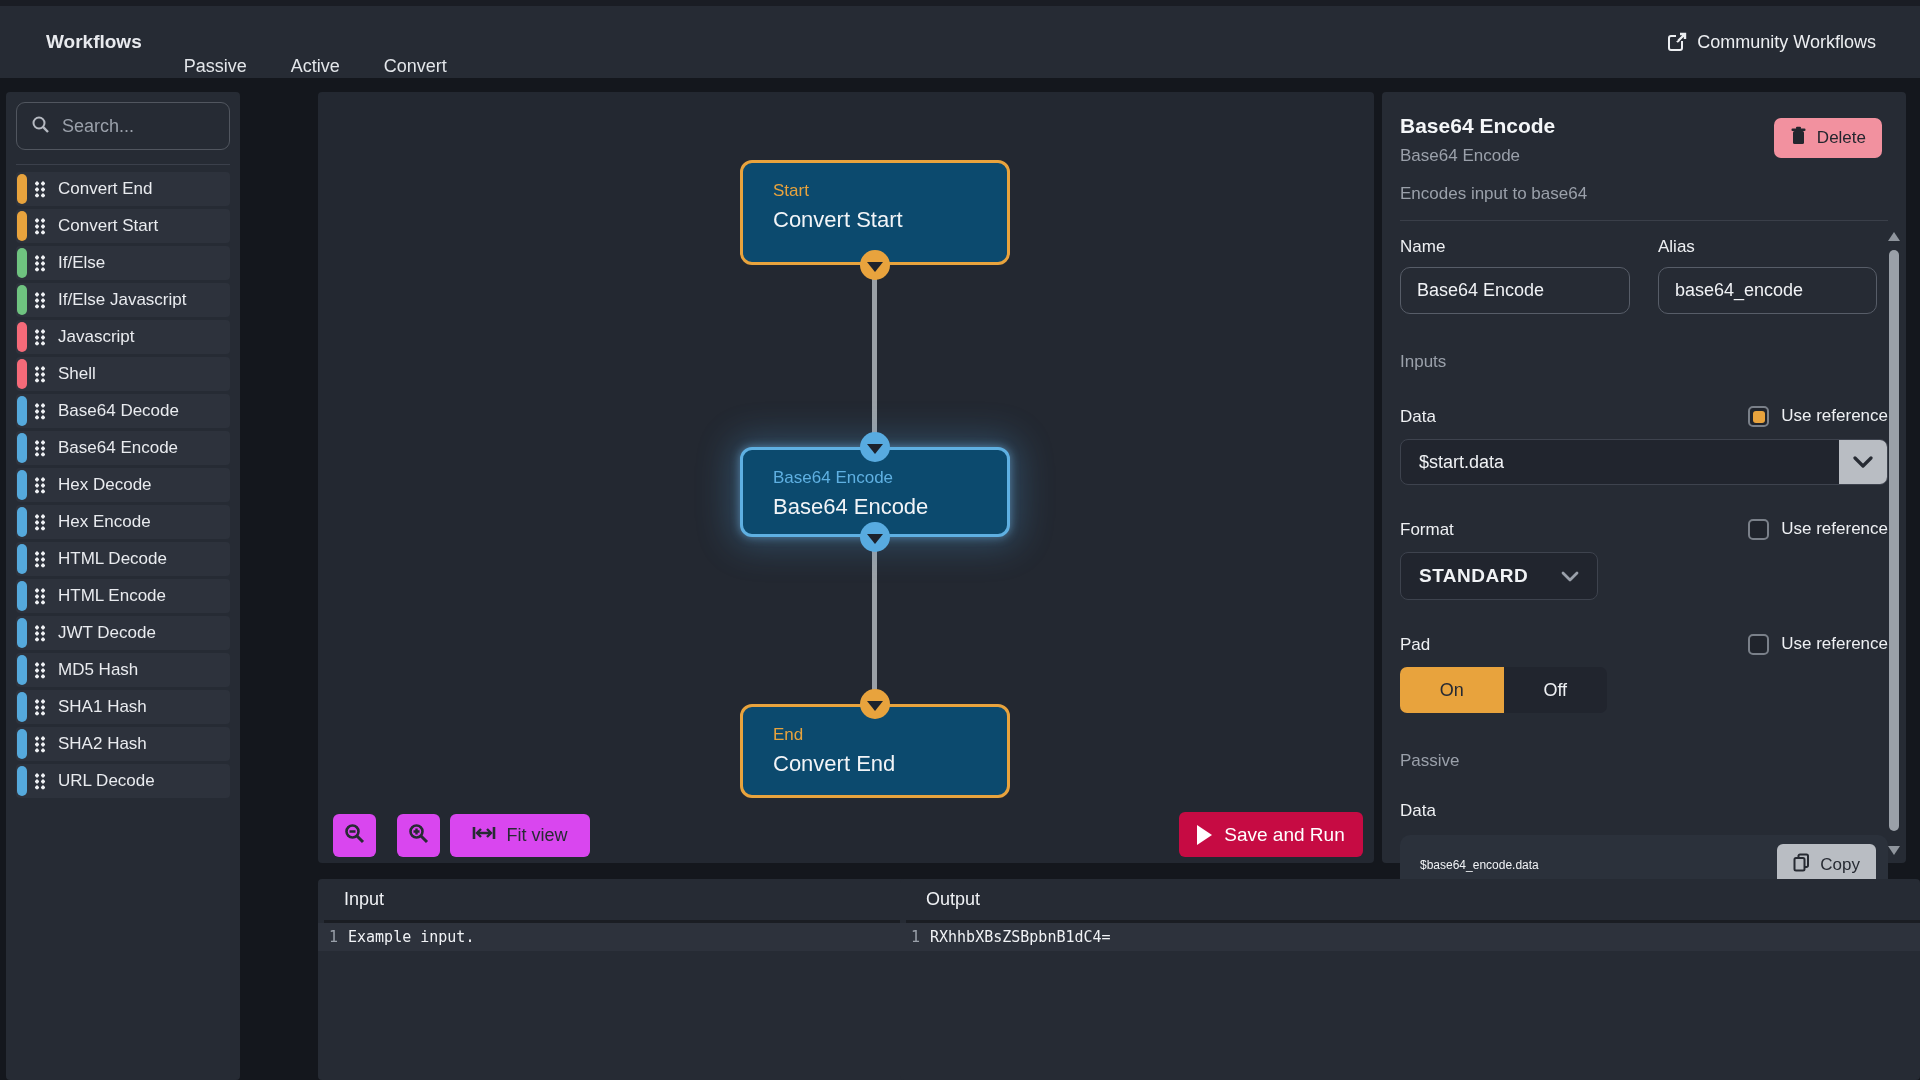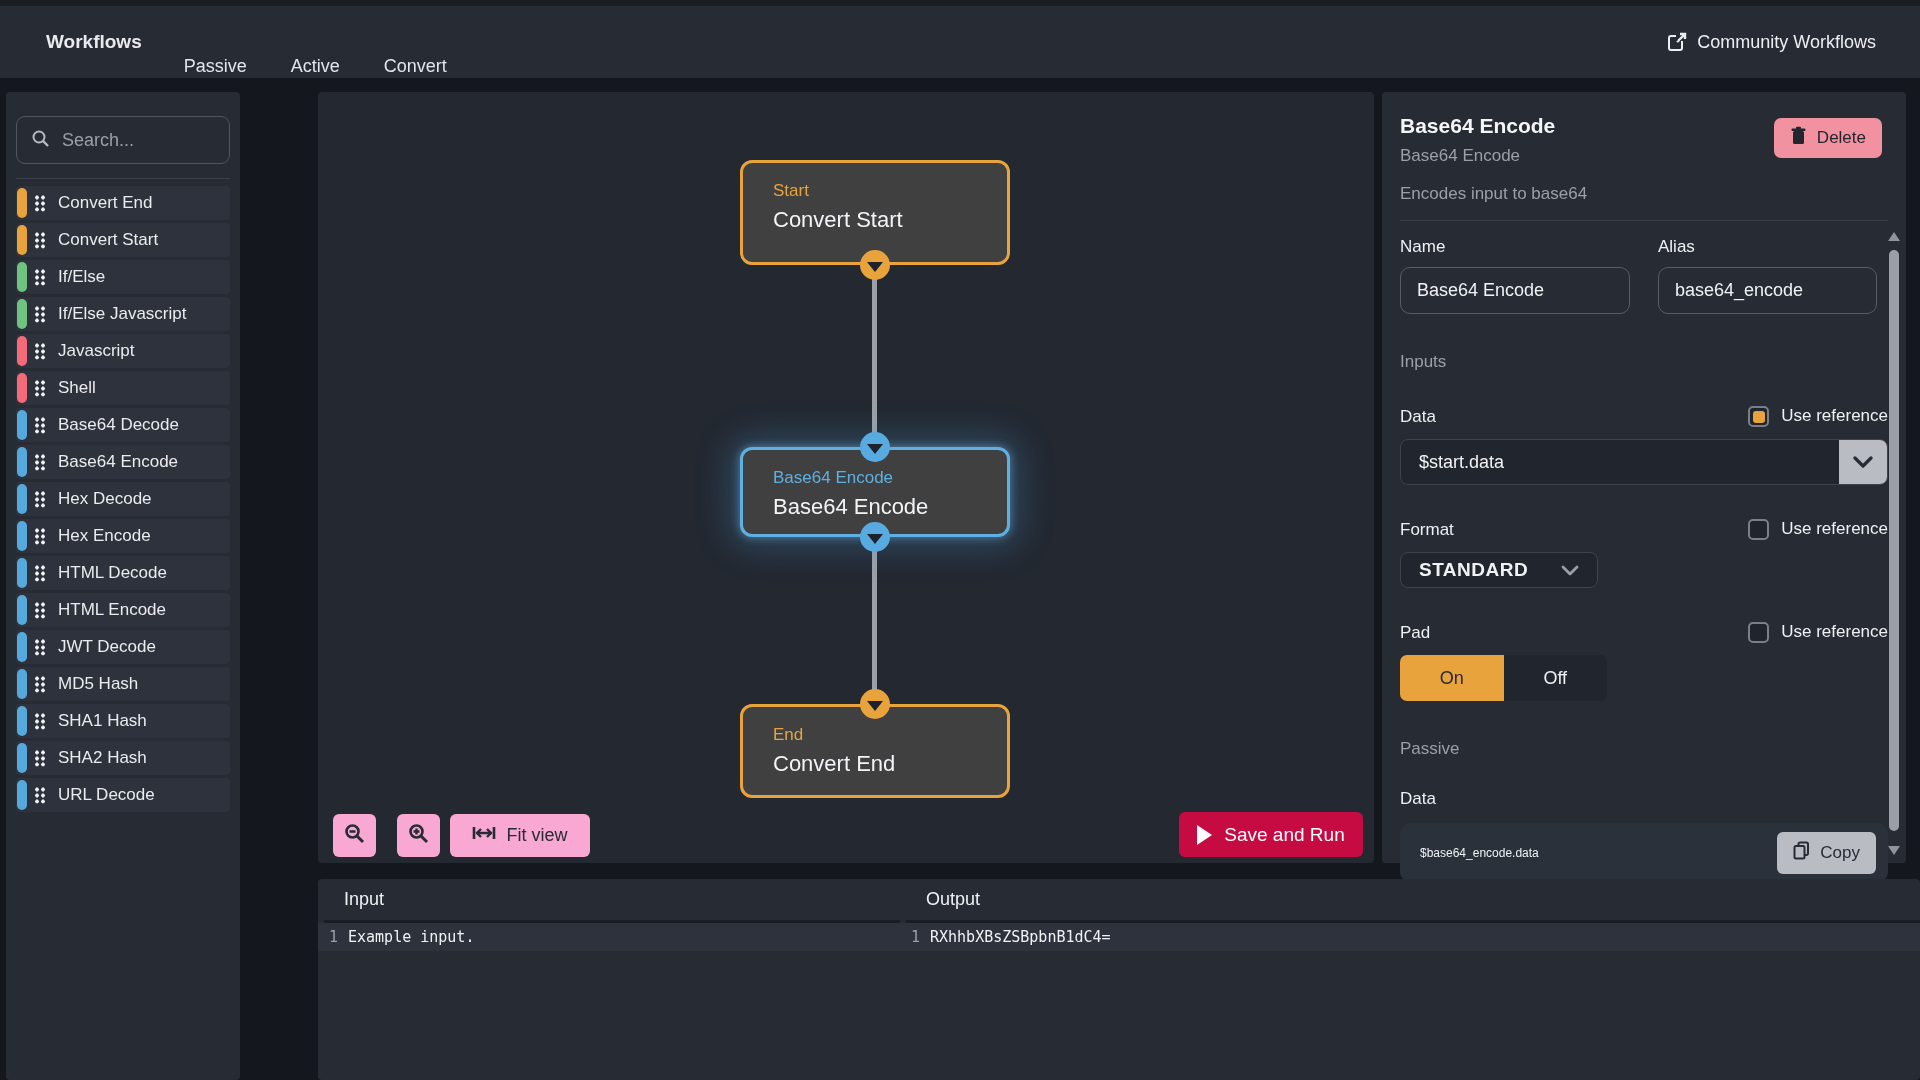--- a/index.html
+++ b/index.html
@@ -17,21 +17,21 @@
     display:flex; align-items:center; padding:0 44px 0 46px;
   }
   .nav-title { font-weight:bold; font-size:19px; margin-right:42px; }
   .nav-tab { font-size:18px; color:#e3e6ea; margin-right:44px; cursor:pointer;margin-top:48px; }
   .nav-spacer { flex:1; }
   .nav-link { display:flex; align-items:center; gap:10px; font-size:18px; color:#eceef1; cursor:pointer; }
   .nav-link svg { display:block; }
 
   
   .panel { background:#262b34; border-radius:4px; position:absolute; }
-  .sidebar { left:6px; top:92px; width:234px; bottom:0; padding:24px 10px 0 10px; }
+  .sidebar { left:6px; top:92px; width:234px; bottom:0; padding:10px 10px 0 10px; }
   .canvas  { left:318px; top:92px; width:1056px; height:771px; background:#232831; overflow:hidden; }
   .inspector { left:1382px; top:92px; width:524px; height:771px; padding:22px 18px 0 18px; }
   .io { top:879px; bottom:0; }
   .io-input  { left:318px; width:620px; }
   .io-output { left:900px; right:0; }
 
   
   .search-box {
     display:flex; align-items:center; gap:12px;
     border:1px solid #51565f; border-radius:9px;
@@ -56,21 +56,21 @@
     width:11px; height:17px;
     background-image:radial-gradient(circle,#eef0f3 1.7px,transparent 2.1px);
     background-size:6px 6px; background-position:0 0;
   }
   .palette-item .label { font-size:17px; color:#e9ebef; padding-left:8px; }
 
   
   .edge { position:absolute; width:5px; background:#9aa0a6; left:554px; }
   .node {
     position:absolute; left:422px; width:270px;
-    background:#404040; border-radius:12px; padding:18px 0 0 30px;
+    background:#0c4a6e; border-radius:12px; padding:18px 0 0 30px;
   }
   .node-amber { border:3px solid #e8a33d; }
   .node-selected {
     border:3px solid #5fb0e2;
     box-shadow:0 0 10px rgba(120,190,240,.55), 0 0 34px 10px rgba(80,160,220,.28);
   }
   .node .node-label { font-size:17px; margin-bottom:6px; }
   .node-amber .node-label { color:#e8a33d; }
   .node-selected .node-label { color:#5fb0e2; }
   .node .node-name { font-size:22px; color:#f2f4f7; }
@@ -81,21 +81,21 @@
   .handle-amber { background:#e8a33d; }
   .handle-blue  { background:#58abe0; }
   .handle .tri {
     width:0; height:0; margin-top:3px;
     border-left:8px solid transparent; border-right:8px solid transparent;
     border-top:10px solid #1d222c;
   }
 
   
   .tool-btn {
-    position:absolute; height:43px; background:#f9a8d4; border:none; border-radius:6px;
+    position:absolute; height:43px; background:#d946ef; border:none; border-radius:6px;
     display:flex; align-items:center; justify-content:center; gap:10px;
     color:#272b33; font-size:18px; cursor:pointer; font-family:inherit;
   }
   .run-btn {
     position:absolute; left:861px; top:720px; width:184px; height:45px;
     background:#c60b43; border:none; border-radius:6px; color:#fff;
     font-size:19px; display:flex; align-items:center; justify-content:center; gap:12px;
     cursor:pointer; font-family:inherit;
   }
   .run-btn .play {
@@ -136,21 +136,21 @@
   .select-wide {
     height:46px; background:#21252e; border:1px solid #3e434e; border-radius:8px;
     display:flex; align-items:center; overflow:hidden; cursor:pointer;
   }
   .select-wide .sel-text { flex:1; padding:0 18px; font-size:18px; color:#f0f2f5; }
   .select-wide .sel-btn {
     width:48px; height:100%; background:#b9bdc3;
     display:flex; align-items:center; justify-content:center;
   }
   .select-inline {
-    width:198px; height:36px; background:#21252e; border:1px solid #3e434e; border-radius:8px;
+    width:198px; height:48px; background:#21252e; border:1px solid #3e434e; border-radius:8px;
     display:flex; align-items:center; justify-content:space-between;
     padding:0 18px; cursor:pointer;
   }
   .select-inline .sel-text { font-size:19px; font-weight:bold; color:#f0f2f5; letter-spacing:.5px; }
   .toggle { display:flex; width:207px; height:46px; border-radius:7px; overflow:hidden; }
   .toggle-seg { flex:1; display:flex; align-items:center; justify-content:center; font-size:18px; cursor:pointer; }
   .toggle-on  { background:#e8a33d; color:#262a33; }
   .toggle-off { background:#21252e; color:#eef0f3; }
   .output-box {
     margin-top:14px; height:59px; background:#2b313b; border-radius:10px;

